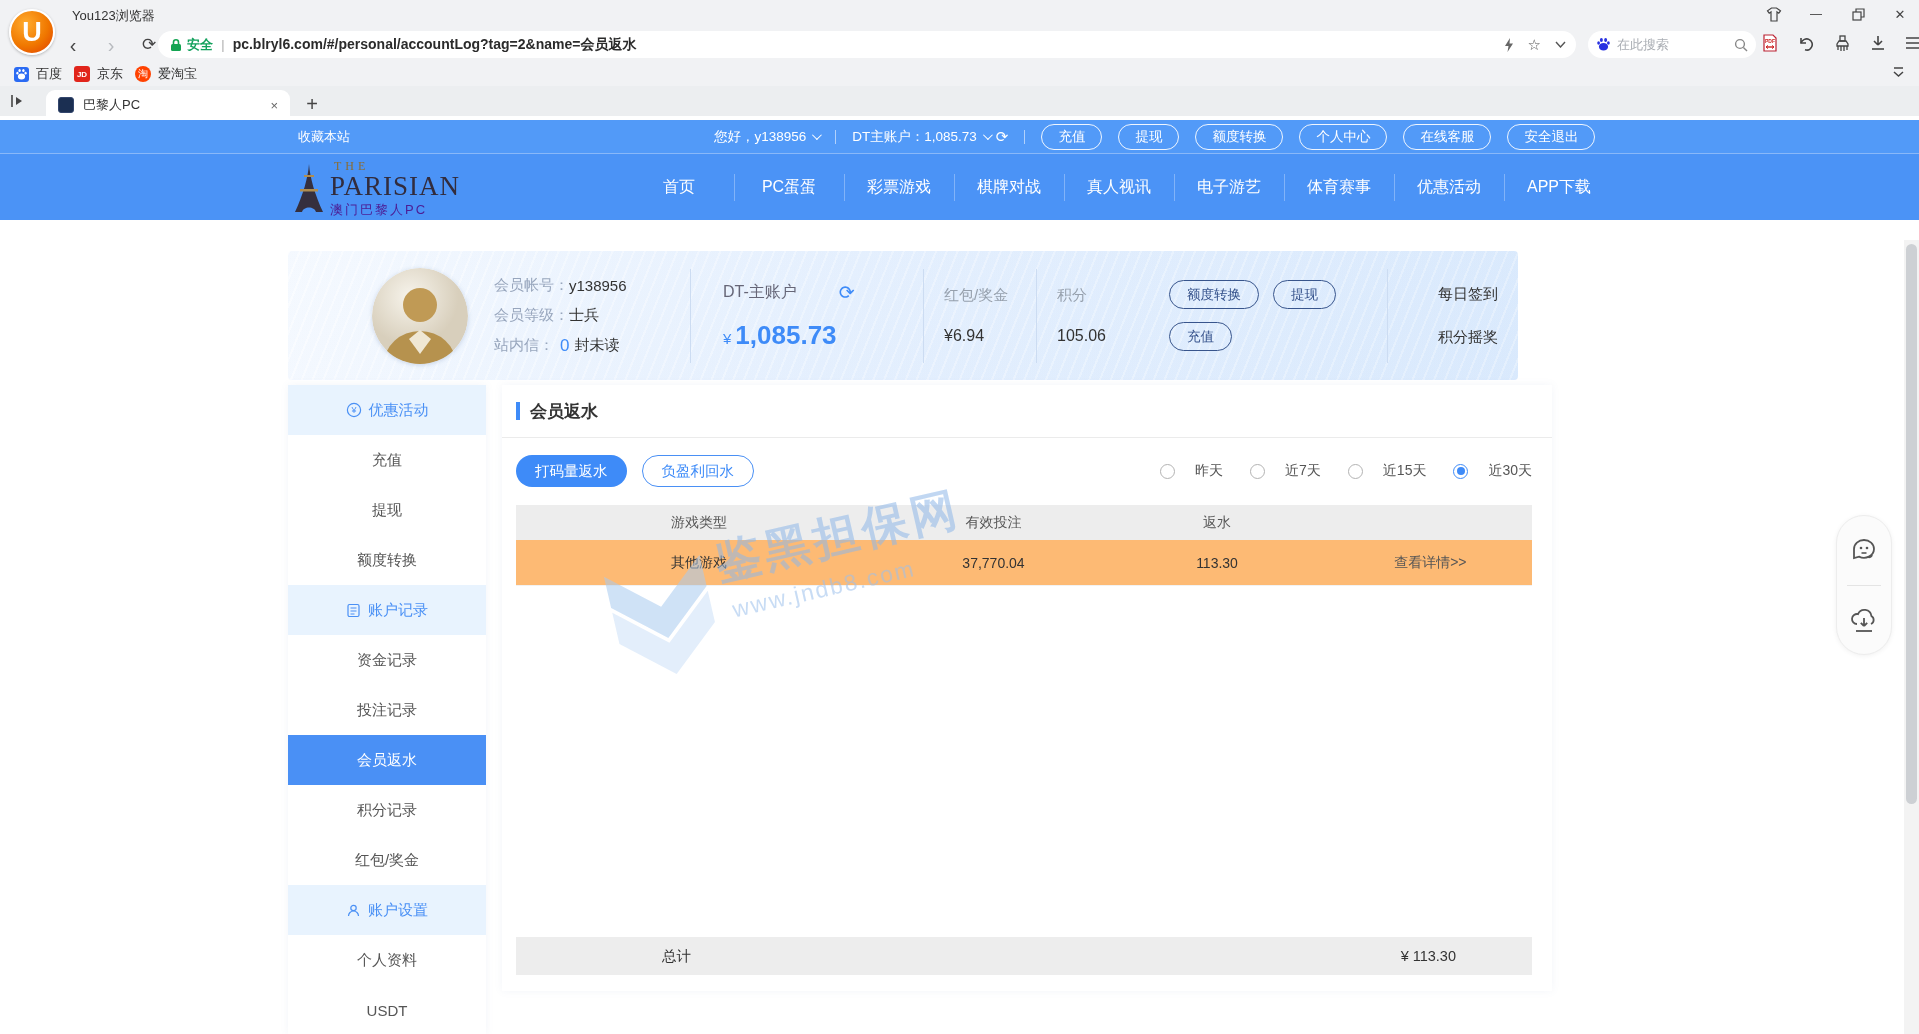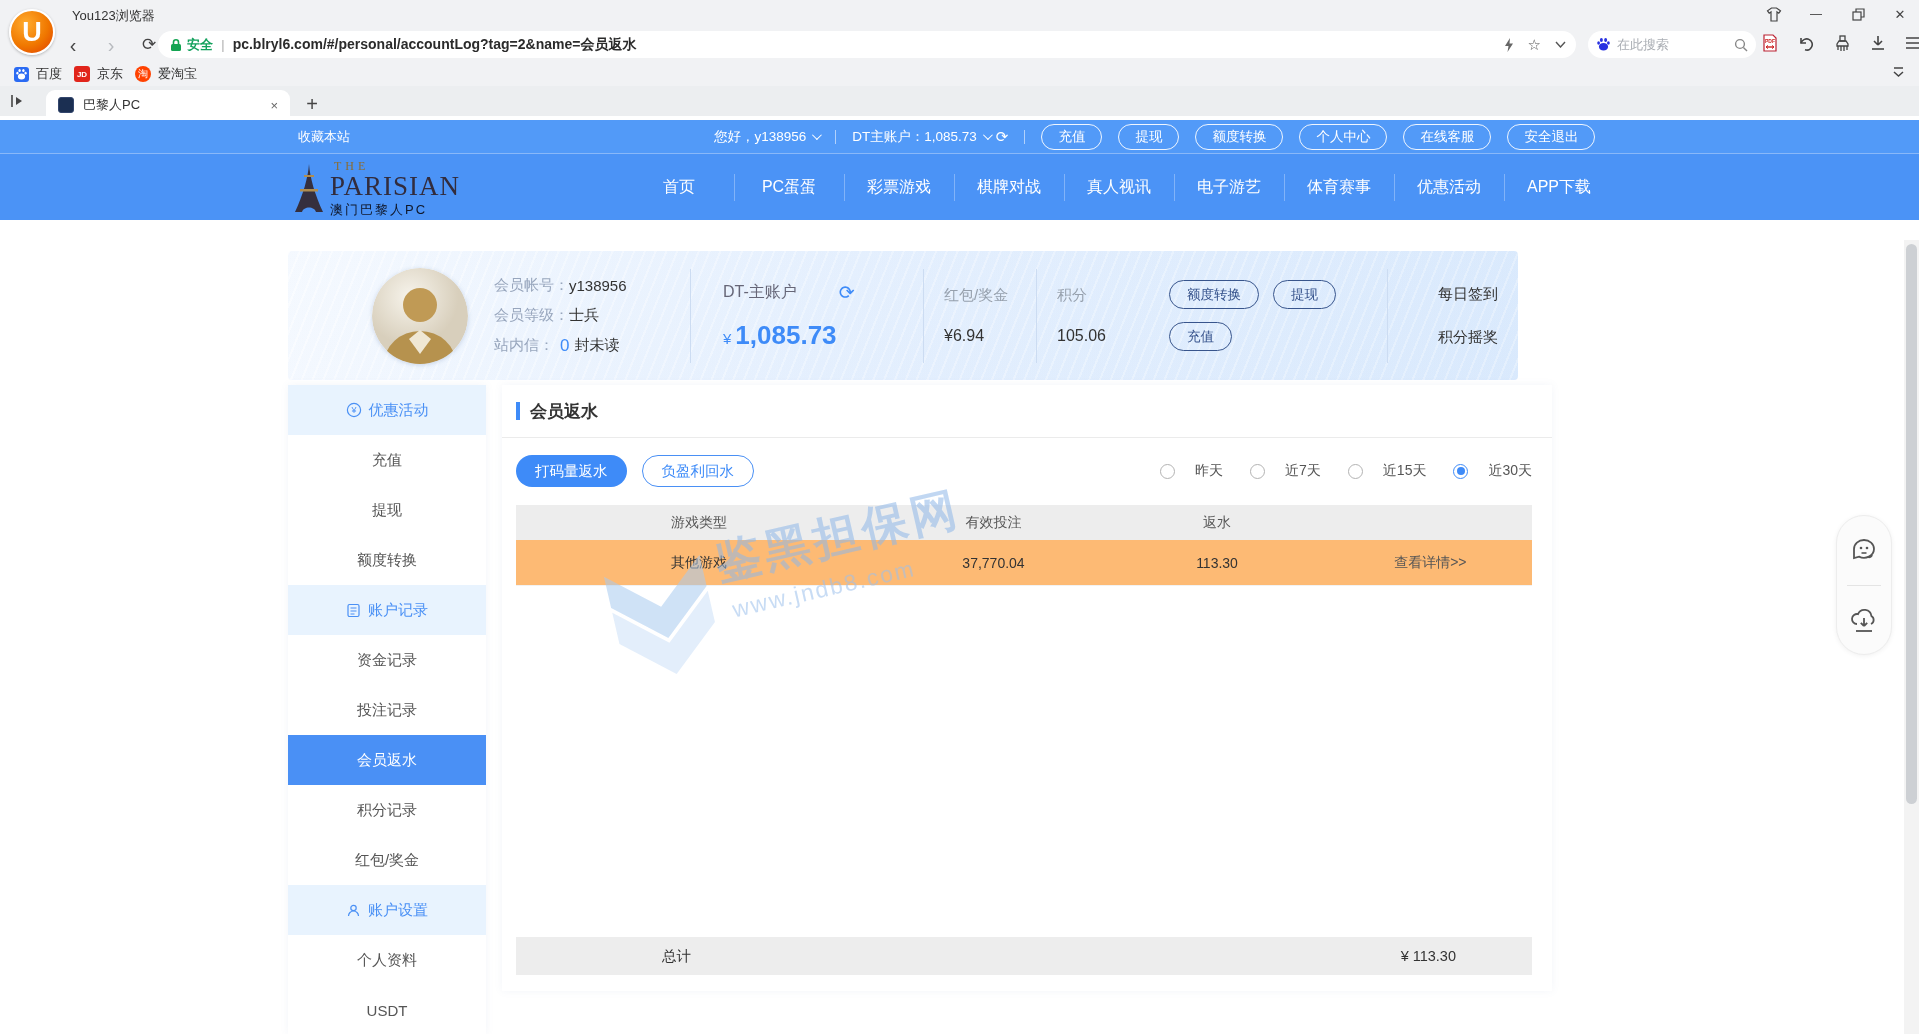--- a/index.html
+++ b/index.html
@@ -50,21 +50,21 @@
   .tb-divider { width:1px; height:14px; background:rgba(255,255,255,.55); }
   .tb-text { font-size:13.5px; display:flex; align-items:center; gap:6px; }
   .chev-w { display:inline-block; width:7px; height:7px; border-right:1.5px solid #fff; border-bottom:1.5px solid #fff; transform:rotate(45deg) translateY(-2px); }
   .refresh-w { font-size:15px; line-height:1; }
   .pill { border:1px solid rgba(255,255,255,.9); border-radius:13px; height:26px; line-height:24px; padding:0 16px; font-size:13.5px; white-space:nowrap; }
   .site-nav { position:absolute; left:0; top:33px; width:100%; height:67px; background:#4b93f6; border-top:1px solid rgba(255,255,255,.35); }
   .logo { position:absolute; left:292px; top:6px; display:flex; align-items:flex-end; gap:4px; }
   .logo-txt { display:flex; flex-direction:column; line-height:1; }
   .logo-the { font-size:12px; letter-spacing:4px; color:#8a6c33; font-family:"Liberation Serif",serif; margin-left:4px; }
   .logo-name { font-size:27px; font-family:"Liberation Serif",serif; color:#322c3d; letter-spacing:1px; margin-top:1px; }
-  .logo-sub { font-size:13px; color:#0f172a; margin-top:3px; letter-spacing:2px; }
+  .logo-sub { font-size:13px; color:#4c1d95; margin-top:3px; letter-spacing:2px; }
   .nav-items { position:absolute; left:624px; top:0; height:67px; display:flex; }
   .nav-item { width:110px; height:67px; display:flex; align-items:center; justify-content:center; color:#fff; font-size:16px; position:relative; }
   .nav-item + .nav-item::before { content:""; position:absolute; left:0; top:20px; width:1px; height:27px; background:rgba(255,255,255,.3); }
 
   
   .profile { position:absolute; left:288px; top:131px; width:1230px; height:129px; border-radius:4px; overflow:hidden;
      background:linear-gradient(110deg,#f8fbff 0%,#e7f1fe 45%,#dcebfd 100%); }
   .profile::after { content:""; position:absolute; inset:0;
      background:repeating-linear-gradient(112deg, rgba(255,255,255,.45) 0 2px, rgba(120,170,240,.05) 2px 10px); opacity:.5; pointer-events:none; }
   .profile-inner { position:absolute; inset:0; display:flex; align-items:center; padding-left:84px; z-index:1; }

